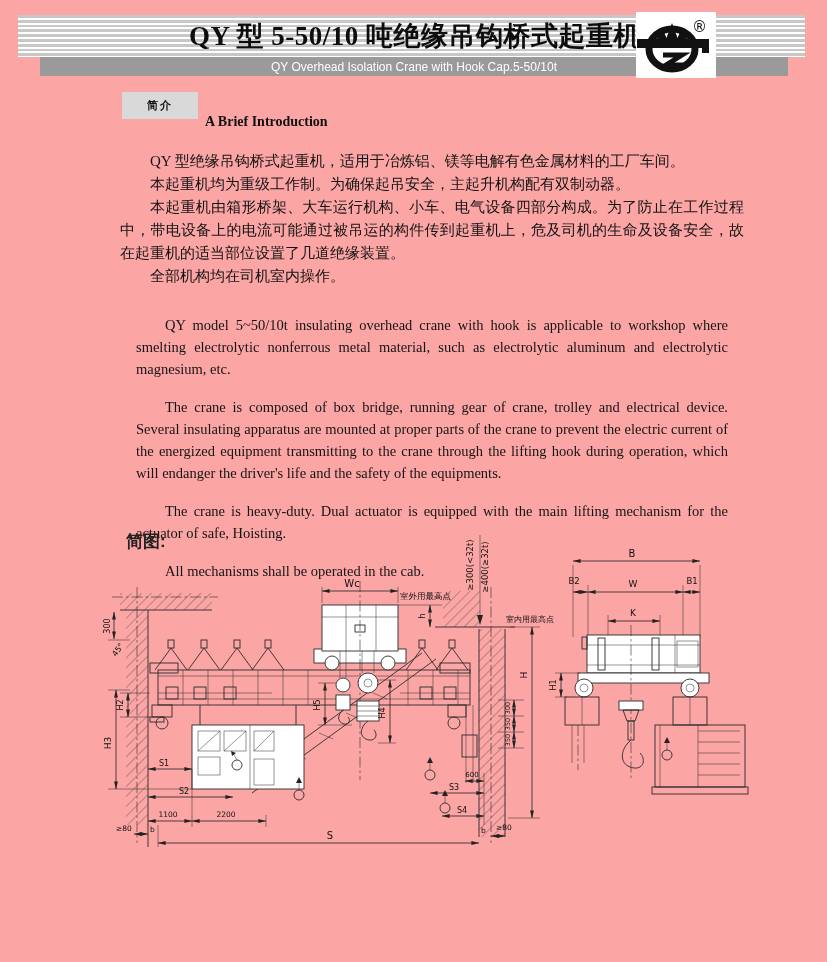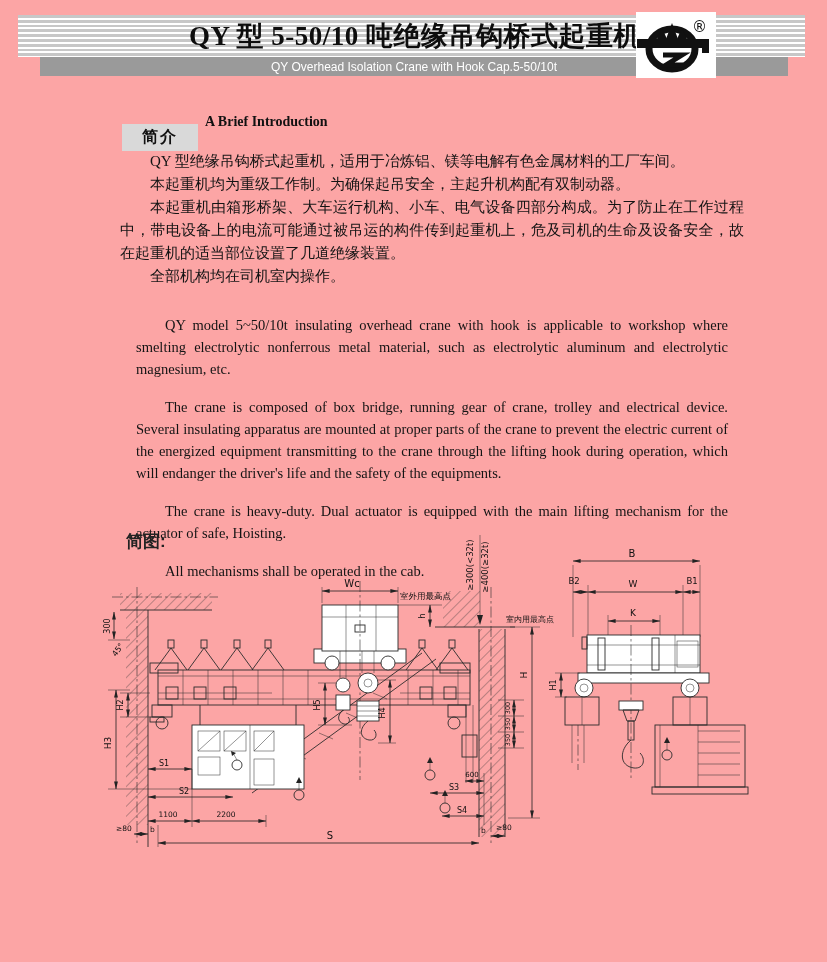--- a/index.html
+++ b/index.html
@@ -9,23 +9,23 @@
   .stripes{position:absolute;left:18px;top:15px;width:787px;height:42px;
            background:repeating-linear-gradient(to bottom,#c7c7c7 0 2.8px,#ffffff 2.8px 4.8px);}
   .page-title{position:absolute;left:40px;top:18px;width:750px;text-align:center;
               font-size:27px;font-weight:bold;color:#0d0d0d;letter-spacing:.5px;
               font-family:"Liberation Serif","DejaVu Sans",serif;}
   .subtitle-bar{position:absolute;left:40px;top:57px;width:748px;height:19px;background:#9a9a9a;
                 display:flex;align-items:center;justify-content:center;}
   .subtitle-bar span{color:#ffffff;font-size:12px;font-family:"Liberation Sans","DejaVu Sans",sans-serif;}
   .logo-box{position:absolute;left:636px;top:12px;width:80px;height:66px;background:#ffffff;z-index:3;}
   
-  .intro-zh-box{position:absolute;left:122px;top:124px;width:76px;height:27px;background:#d9d9d9;
+  .intro-zh-box{position:absolute;left:122px;top:92px;width:76px;height:27px;background:#d9d9d9;
                 display:flex;align-items:center;justify-content:center;
-                font-size:16px;font-weight:bold;letter-spacing:2px;color:#111;
+                font-size:11px;font-weight:bold;letter-spacing:2px;color:#111;
                 font-family:"Liberation Sans","DejaVu Sans",sans-serif;}
   .intro-en{position:absolute;left:205px;top:114px;font-size:14px;font-weight:bold;color:#111;}
   .zh-block{position:absolute;left:120px;top:150px;width:624px;font-size:15px;line-height:23px;
             text-align:justify;}
   .zh-block p{margin:0;text-indent:2em;}
   .en-block{position:absolute;left:120px;top:298px;width:624px;font-size:14.5px;line-height:22px;
             text-align:justify;}
   .en-block p{margin:16px;text-indent:2em;}
   
   .diagram-caption{position:absolute;left:126px;top:530px;font-size:17px;font-weight:bold;color:#222;

